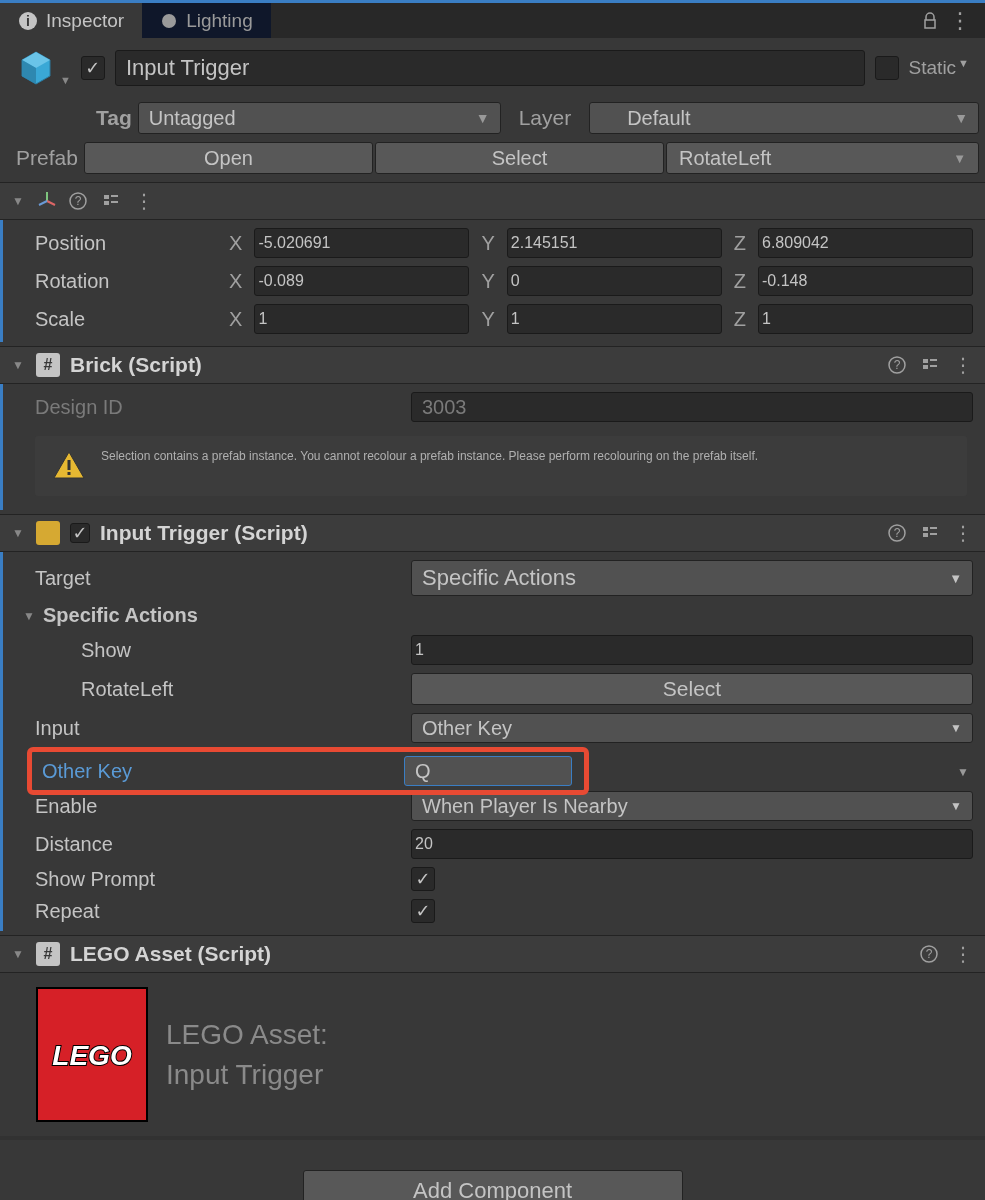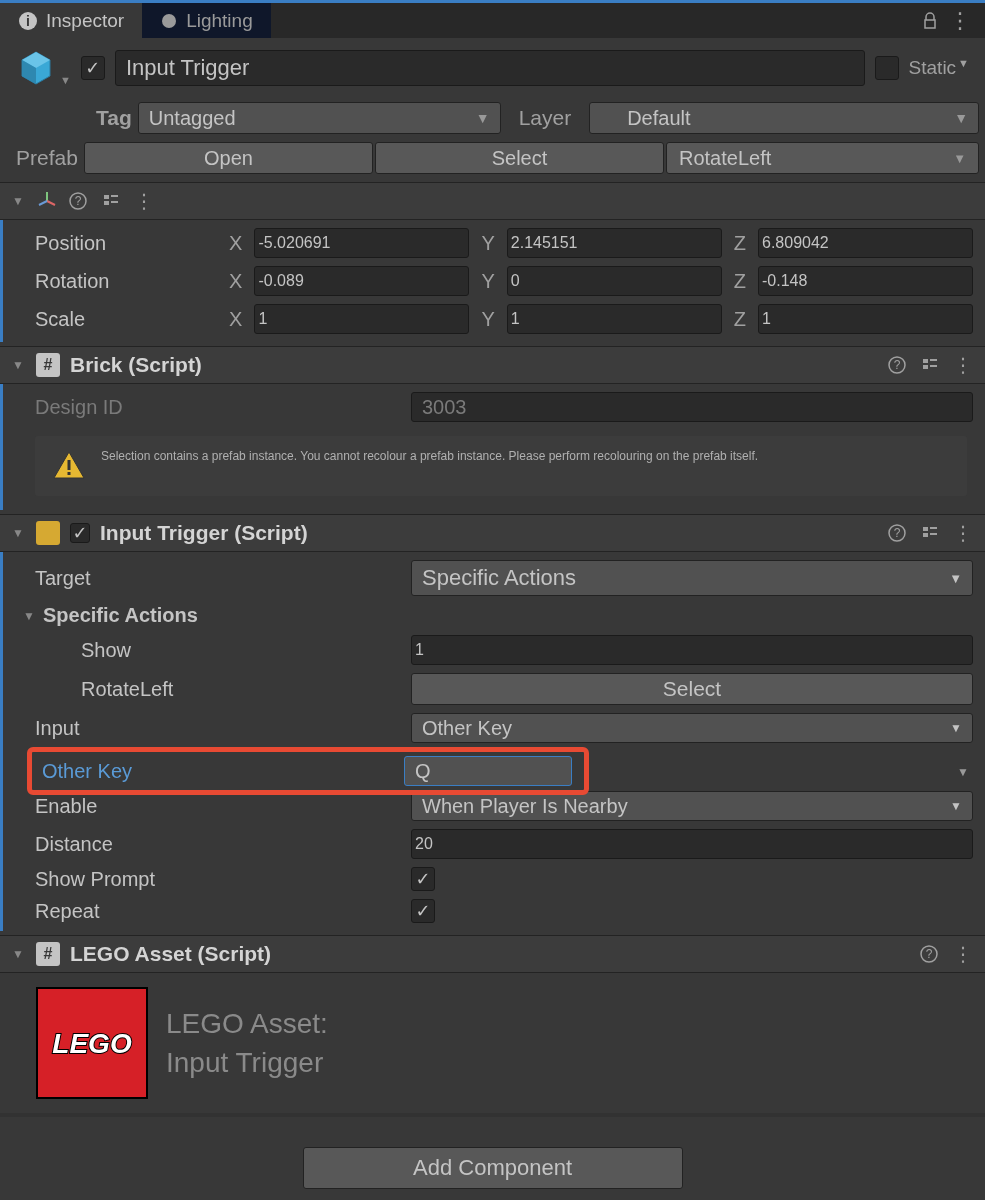--- a/index.html
+++ b/index.html
@@ -38,21 +38,21 @@
 .num-input { flex: 1; background: #2a2a2a; border: 1px solid #1a1a1a; color: #c4c4c4; padding: 4px 3px; font-size: 16px; border-radius: 3px; height: 30px; }
 .full-input { flex: 1; background: #2a2a2a; border: 1px solid #1a1a1a; color: #c4c4c4; padding: 4px 10px; font-size: 20px; border-radius: 3px; height: 30px; display: flex; align-items: center; }
 .full-dropdown { flex: 1; background: #515151; border: 1px solid #222; color: #c4c4c4; padding: 4px 10px; font-size: 20px; display: flex; align-items: center; justify-content: space-between; border-radius: 3px; cursor: pointer; height: 30px; }
 .full-dropdown.big { background: #515151; height: 36px; font-size: 22px; }
 .full-dropdown.hl { border: 1px solid #3a7ec4; }
 .full-btn { flex: 1; background: #585858; border: 1px solid #222; color: #c4c4c4; padding: 4px 0; text-align: center; font-size: 21px; border-radius: 3px; cursor: pointer; height: 32px; display: flex; align-items: center; justify-content: center; }
 .warning-box { margin: 10px 18px 10px 32px; background: #3c3c3c; border-radius: 3px; padding: 12px 16px; display: flex; gap: 14px; align-items: flex-start; }
 .warning-text { font-size: 12px; color: #b0b0b0; line-height: 1.4; }
 .highlight-box { position: relative; border: 5px solid #e84a33; border-radius: 6px; margin-left: 24px; margin-right: 396px; }
 .lego-section { display: flex; padding: 14px 12px 14px 36px; gap: 18px; align-items: center; }
-.lego-logo { width: 112px; height: 112px; background: #d62027; border: 2px solid #000; display: flex; align-items: center; justify-content: center; }
+.lego-logo { width: 112px; height: 135px; background: #d62027; border: 2px solid #000; display: flex; align-items: center; justify-content: center; }
 .lego-text { color: #8a8a8a; font-size: 28px; line-height: 1.4; }
 .footer { display: flex; justify-content: center; padding: 30px 0 40px 0; }
 .footer .btn { flex: 0 0 380px; height: 42px; font-size: 22px; }
 .sep { height: 4px; background: #323232; }
 .hash-ico { width: 24px; height: 24px; background: #c4c4c4; color: #383838; display: inline-flex; align-items: center; justify-content: center; font-weight: bold; border-radius: 3px; font-size: 16px; }
 .hash-ico.yellow { background: #d6a932; }
 svg { display: block; }
 </style>
 </head>
 <body>

